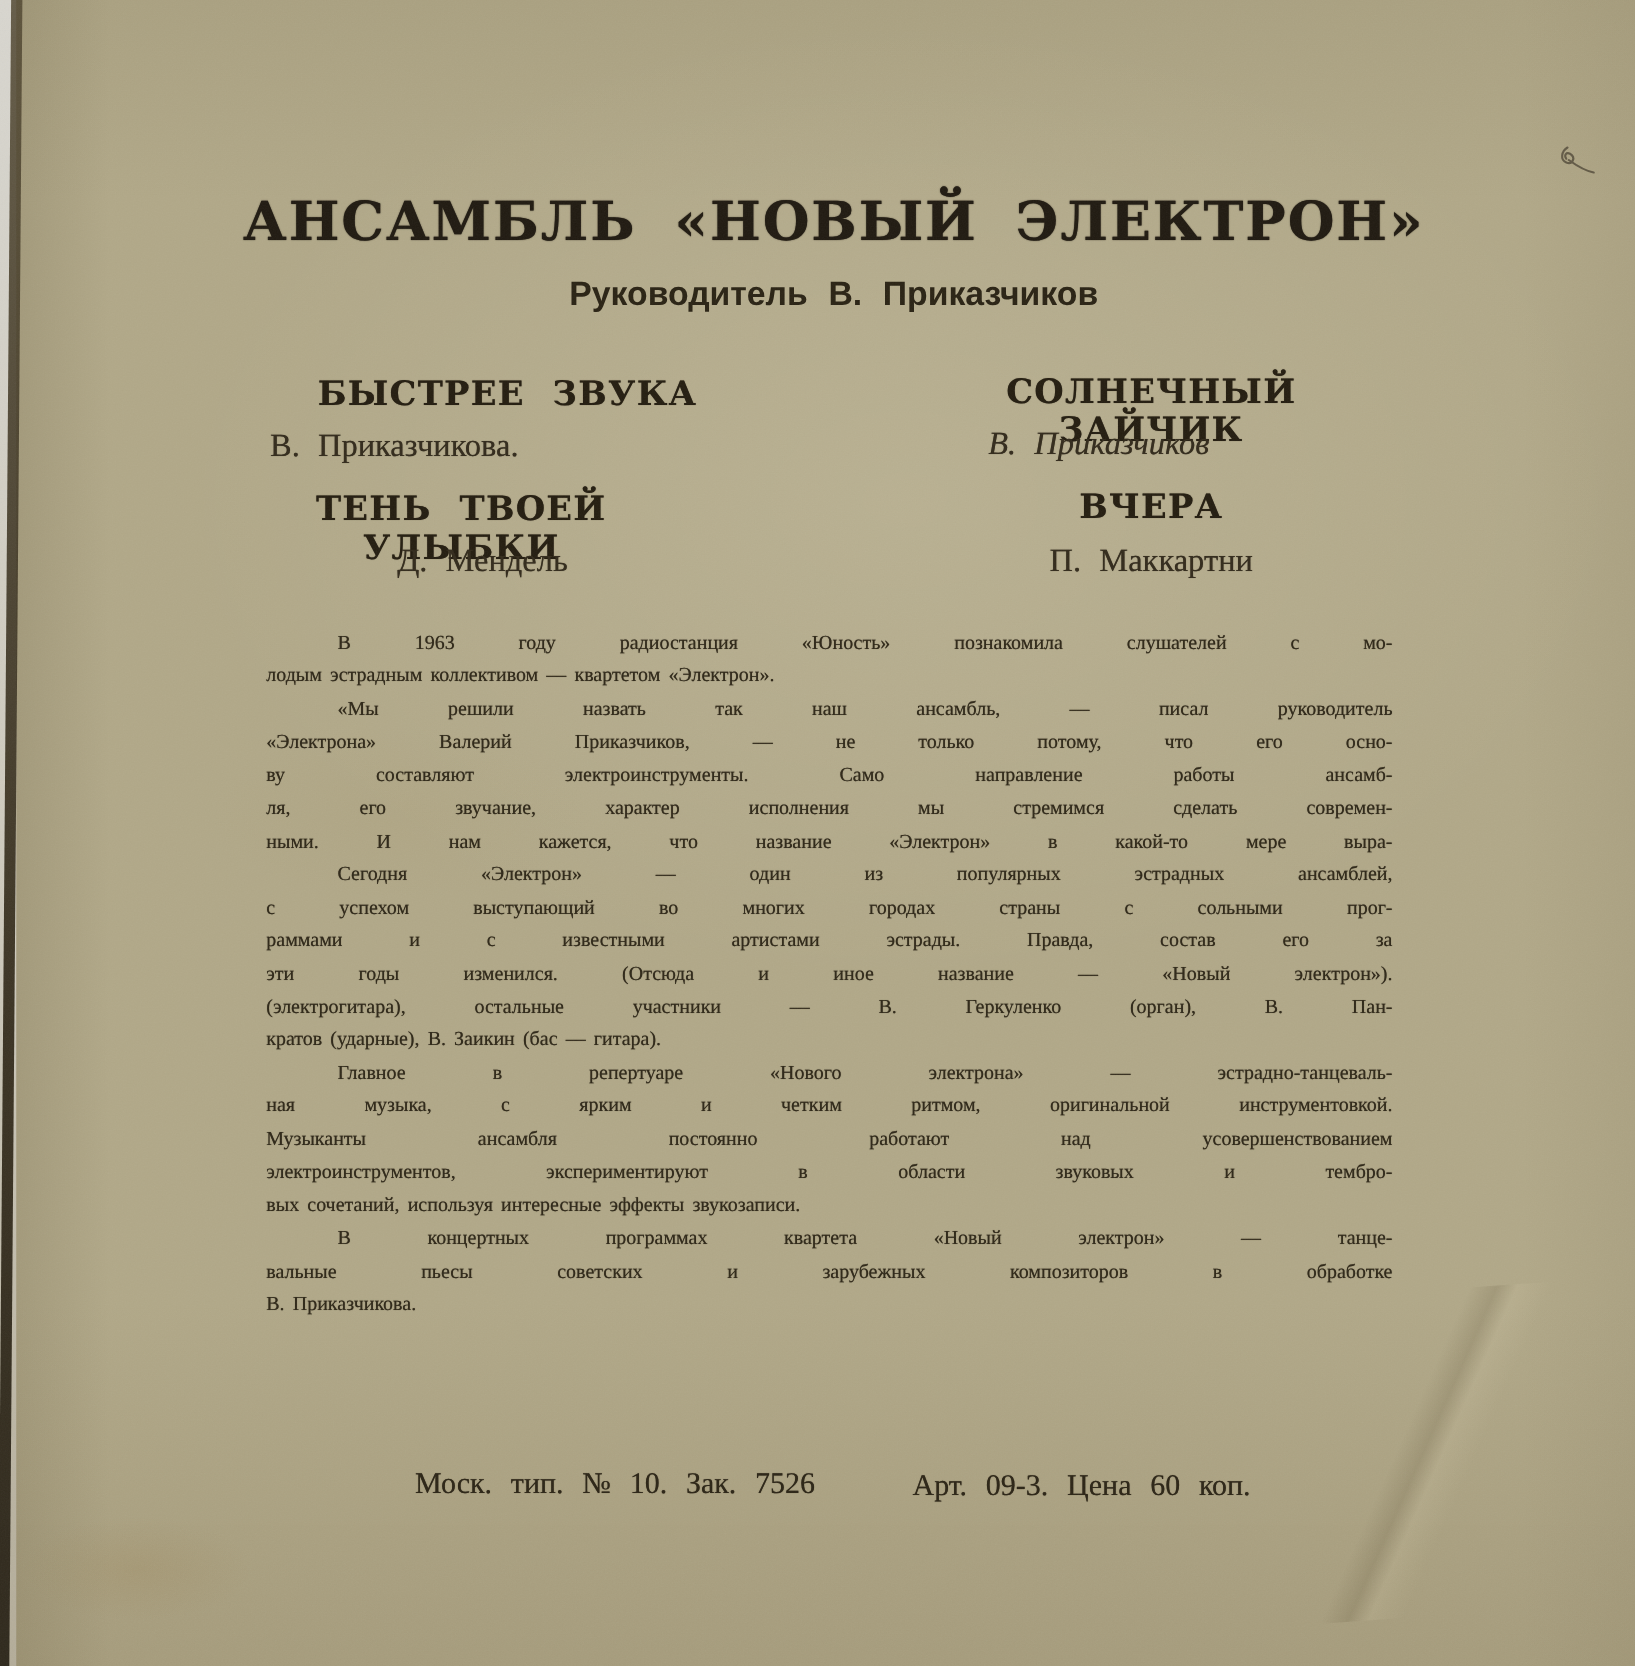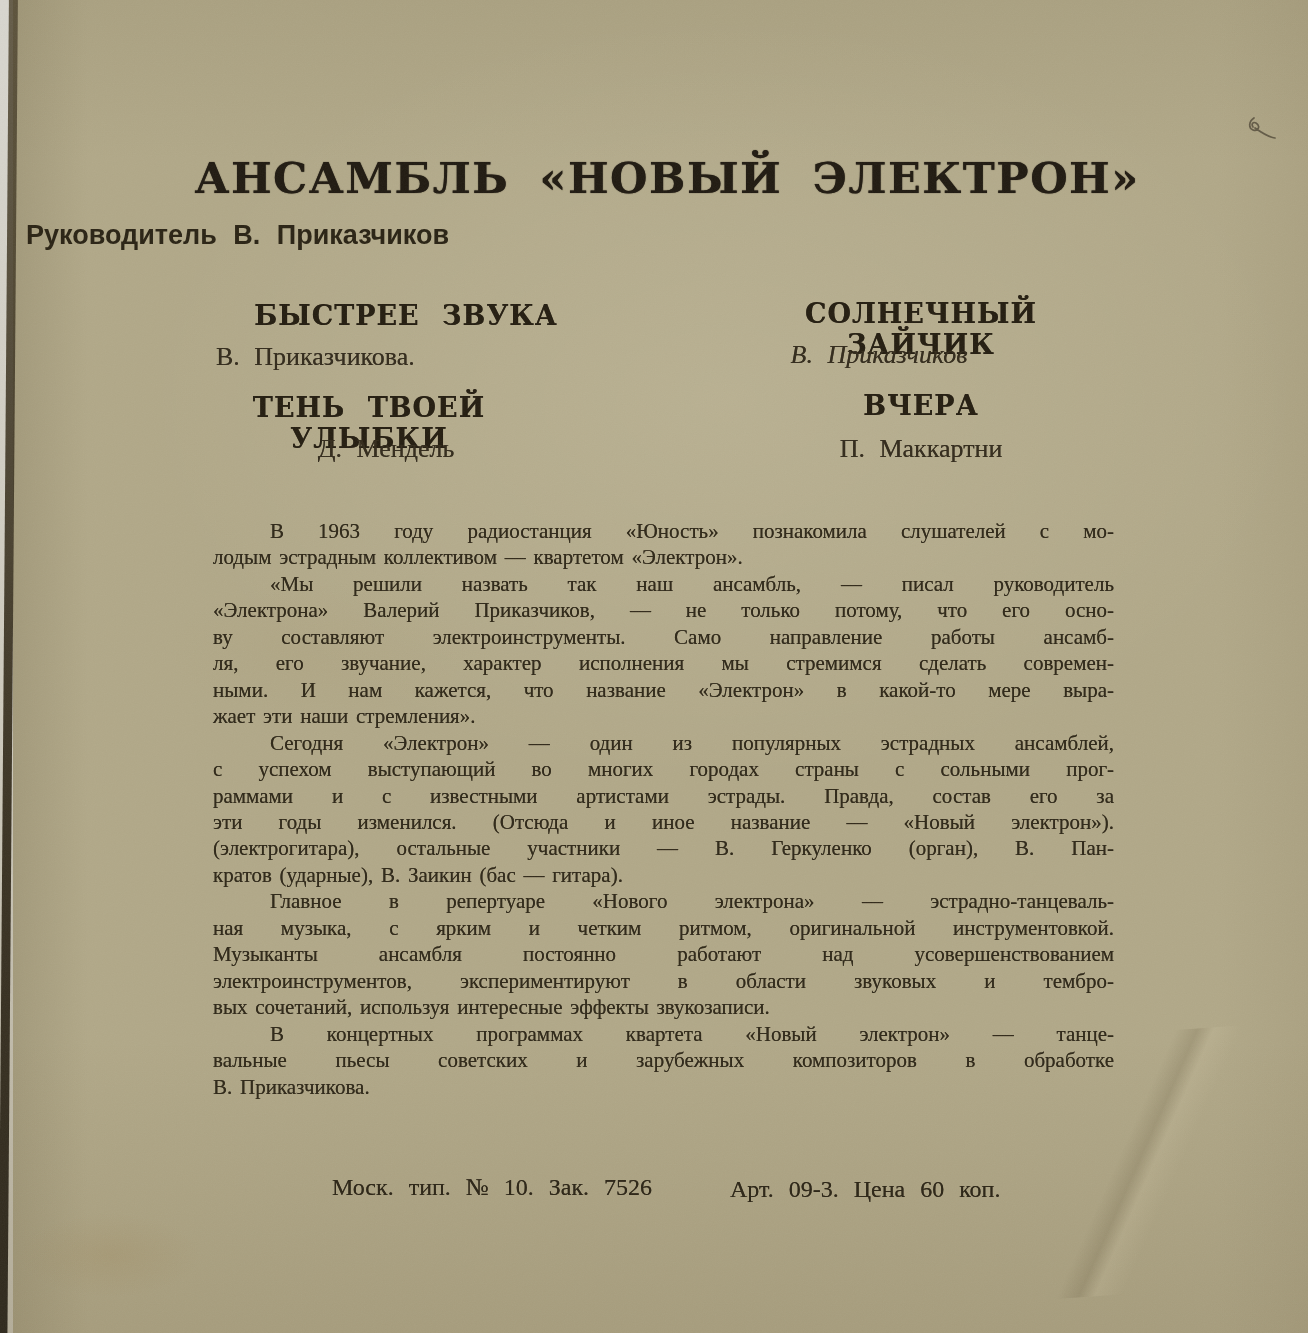--- a/index.html
+++ b/index.html
@@ -40,33 +40,33 @@
   .content{position:absolute;left:26px;top:0;right:0;bottom:0;color:#2e2718;}
   .abs{position:absolute;}
   .ink{text-shadow:0 0 0.6px rgba(40,32,20,0.75);}
   .page-title{
     left:0;right:0;top:153px;text-align:center;
     font-family:"DejaVu Serif","Liberation Serif",serif;font-weight:bold;
     font-size:43px;letter-spacing:1.5px;word-spacing:14px;color:#201a11;
     text-shadow:0 0 1px rgba(25,20,12,0.9);
   }
   .page-subtitle{
-    left:0;right:0;top:220px;
+    left:0;right:0;top:220px;text-align:center;
     font-family:"Liberation Sans","DejaVu Sans",sans-serif;font-weight:bold;
     font-size:27px;word-spacing:9px;color:#2a2314;
   }
   .track-title{
     font-family:"DejaVu Serif","Liberation Serif",serif;font-weight:bold;
     font-size:27px;letter-spacing:1px;word-spacing:12px;color:#241d10;
   }
   .composer{font-size:26px;word-spacing:8px;color:#332b1c;}
   
   .body-text{
-    left:187px;top:518px;width:901px;
-    font-size:21px;line-height:26.45px;word-spacing:2.5px;color:#2f2818;
+    left:187px;top:502px;width:901px;
+    font-size:16px;line-height:26.45px;word-spacing:2.5px;color:#2f2818;
   }
   .bline{text-align:justify;text-align-last:justify;}
   .bline.lastline{text-align:justify;text-align-last:left;}
   .bline.first{text-indent:57px;}
   
   .footer-item{font-size:24px;word-spacing:9px;color:#2c2516;}
 </style>
 </head>
 <body>
 
@@ -100,21 +100,20 @@
     <div class="abs composer ink" style="left:714px;top:434px;width:362px;text-align:center;">П. Маккартни</div>
 
     <div class="abs body-text ink">
         <div class="bline first">В 1963 году радиостанция «Юность» познакомила слушателей с мо-</div>
         <div class="bline lastline">лодым эстрадным коллективом — квартетом «Электрон».</div>
         <div class="bline first">«Мы решили назвать так наш ансамбль, — писал руководитель</div>
         <div class="bline">«Электрона» Валерий Приказчиков, — не только потому, что его осно-</div>
         <div class="bline">ву составляют электроинструменты. Само направление работы ансамб-</div>
         <div class="bline">ля, его звучание, характер исполнения мы стремимся сделать современ-</div>
         <div class="bline">ными. И нам кажется, что название «Электрон» в какой-то мере выра-</div>
-        <div class="bline lastline">жает эти наши стремления».</div>
         <div class="bline first">Сегодня «Электрон» — один из популярных эстрадных ансамблей,</div>
         <div class="bline">с успехом выступающий во многих городах страны с сольными прог-</div>
         <div class="bline">раммами и с известными артистами эстрады. Правда, состав его за</div>
         <div class="bline">эти годы изменился. (Отсюда и иное название — «Новый электрон»).</div>
         <div class="bline">(электрогитара), остальные участники — В. Геркуленко (орган), В. Пан-</div>
         <div class="bline lastline">кратов (ударные), В. Заикин (бас — гитара).</div>
         <div class="bline first">Главное в репертуаре «Нового электрона» — эстрадно-танцеваль-</div>
         <div class="bline">ная музыка, с ярким и четким ритмом, оригинальной инструментовкой.</div>
         <div class="bline">Музыканты ансамбля постоянно работают над усовершенствованием</div>
         <div class="bline">электроинструментов, экспериментируют в области звуковых и тембро-</div>

